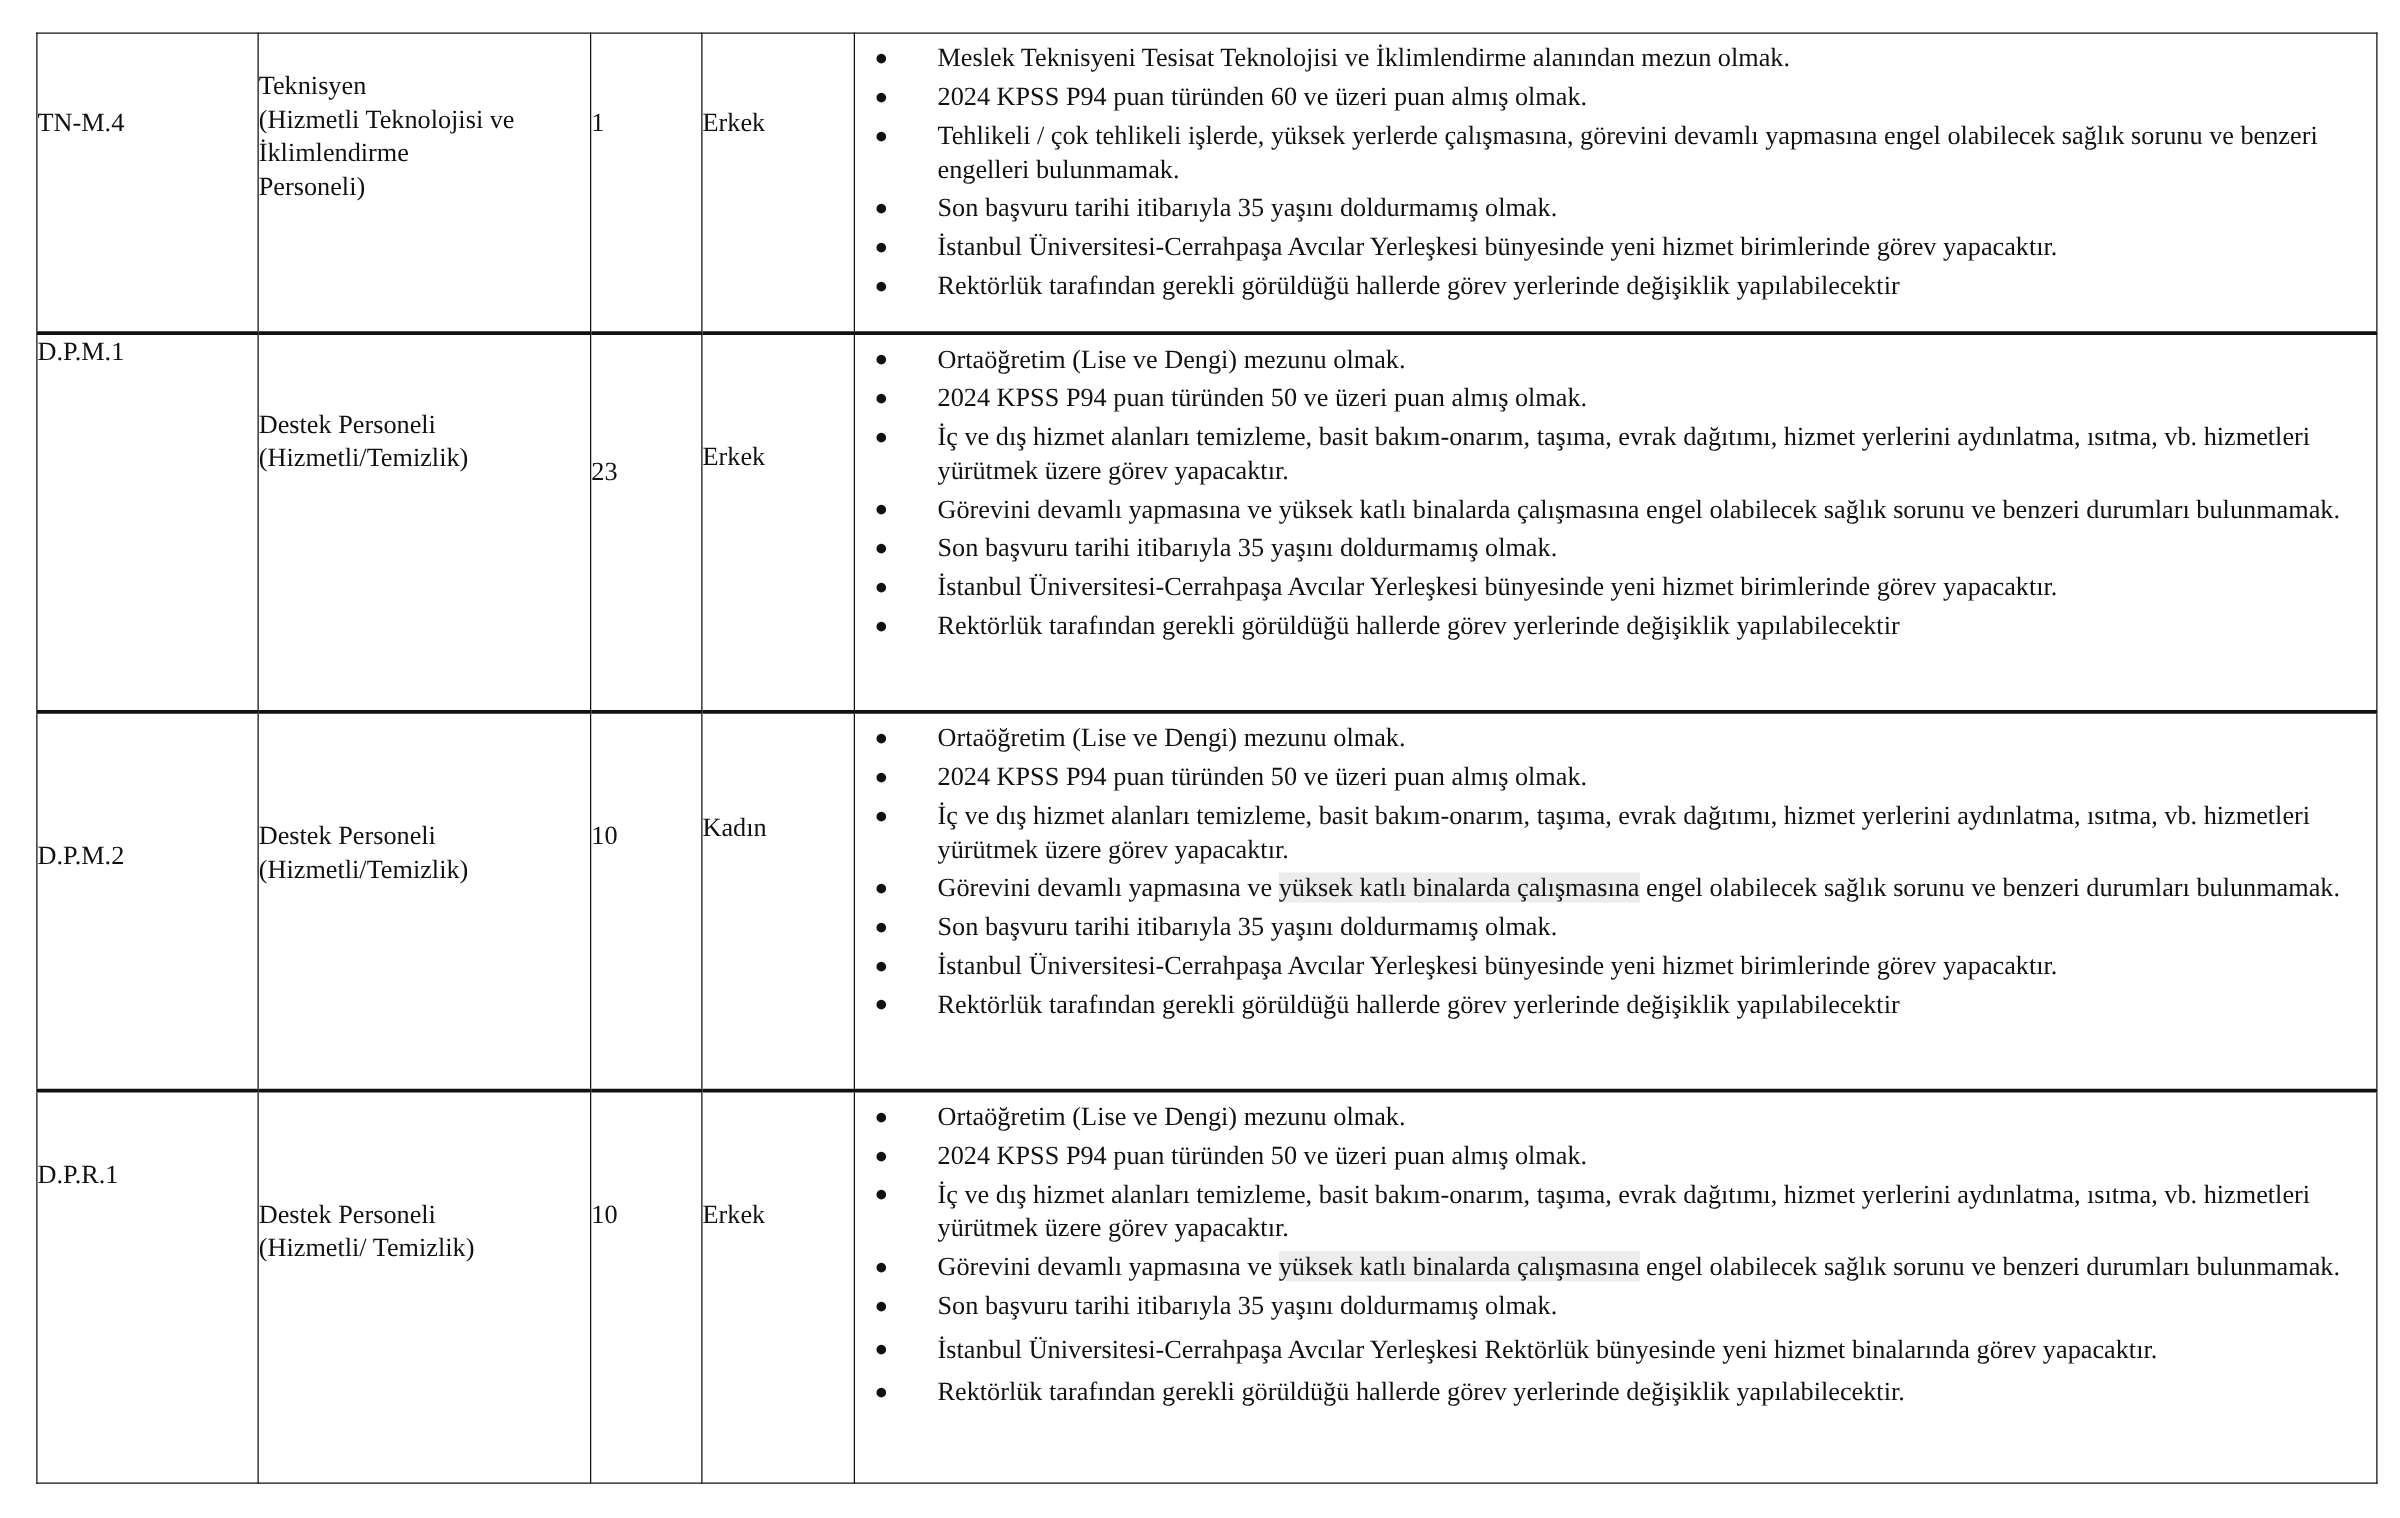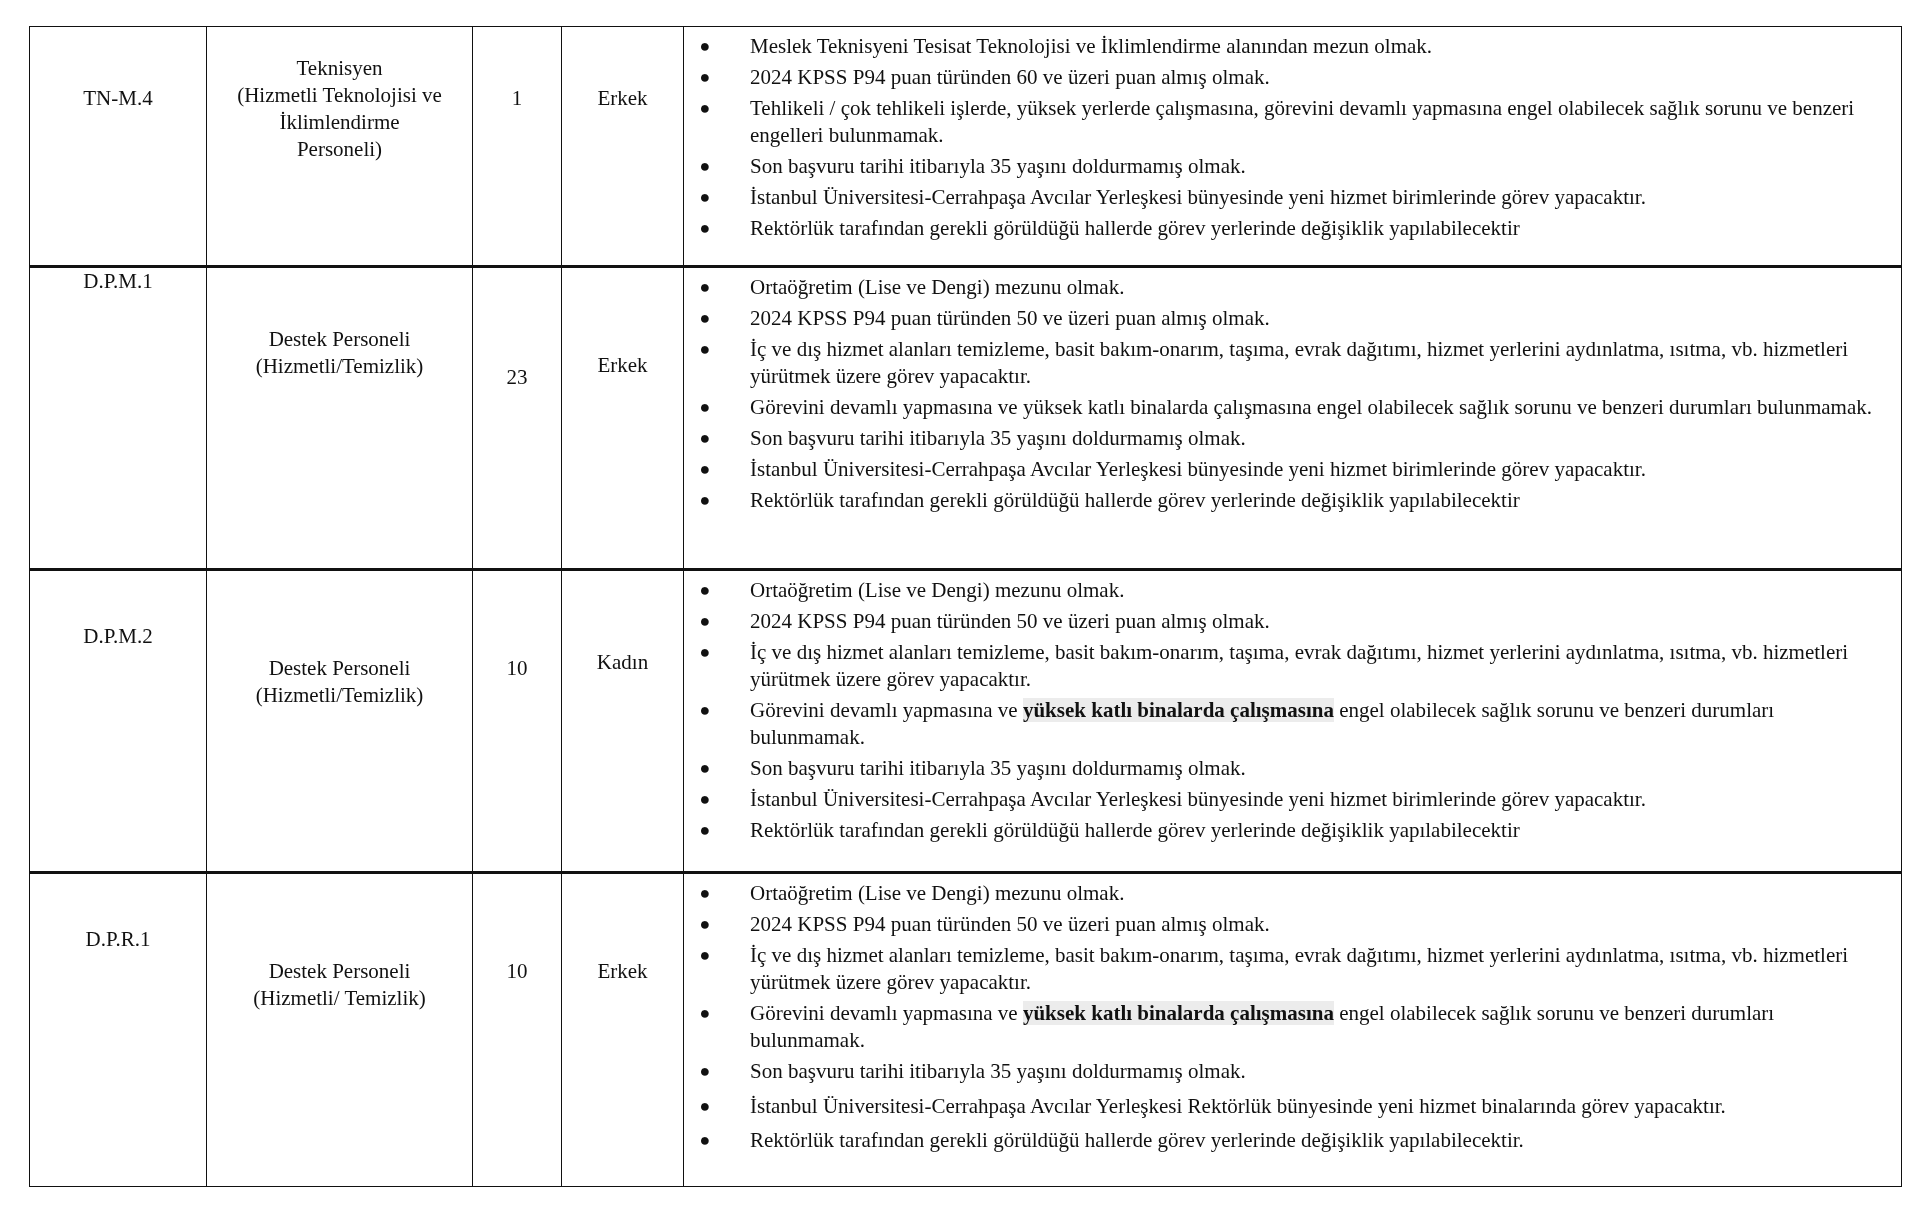--- a/index.html
+++ b/index.html
@@ -4,26 +4,26 @@
 <style>
   html, body { margin: 0; padding: 0; background: #ffffff; }
   body { width: 1920px; height: 1214px; position: relative; overflow: hidden;
          font-family: "Liberation Serif", "DejaVu Serif", serif; color: #111; }
   table.doc { position: absolute; left: 29px; top: 26px; width: 1872px;
               border-collapse: collapse; table-layout: fixed; }
   table.doc td { border: 1.5px solid #111; vertical-align: top; padding: 0; }
   table.doc tr + tr td { border-top: 3px solid #111; }
   col.c1 { width: 177px; } col.c2 { width: 266px; } col.c3 { width: 89px; }
   col.c4 { width: 122px; } col.c5 { width: 1218px; }
-  .cell-text { font-size: 21px; line-height: 27px; text-align: center; }
+  .cell-text { font-size: 21px; line-height: 27px; text-align: left; }
   .req-list { list-style: none; margin: 0; padding: 6px 0 10px 14px; }
   .req-list li { position: relative; padding-left: 52px; font-size: 21px; line-height: 27px;
                  margin-bottom: 4px; padding-right: 20px; }
   .req-list li .bullet { position: absolute; left: 0; top: 0; width: 14px; text-align: center; font-size: 18px; }
-  .hl { background: #ececec; font-weight: bold; }
+  .hl { background: #ececec; }
   .r1 td { height: 238px; } .r2 td { height: 300px; } .r3 td { height: 300px; } .r4 td { height: 312px; }
 </style>
 </head>
 <body>
 
 <table class="doc">
   <colgroup>
       <col class="c1">
       <col class="c2">
       <col class="c3">
@@ -86,21 +86,21 @@
           <li><span class="bullet">●</span><span>Görevini devamlı yapmasına ve yüksek katlı binalarda çalışmasına engel olabilecek sağlık sorunu ve benzeri durumları bulunmamak.</span></li>
           <li><span class="bullet">●</span><span>Son başvuru tarihi itibarıyla 35 yaşını doldurmamış olmak.</span></li>
           <li><span class="bullet">●</span><span>İstanbul Üniversitesi-Cerrahpaşa Avcılar Yerleşkesi bünyesinde yeni hizmet birimlerinde görev yapacaktır.</span></li>
           <li><span class="bullet">●</span><span>Rektörlük tarafından gerekli görüldüğü hallerde görev yerlerinde değişiklik yapılabilecektir</span></li>
         </ul>
       </td>
     </tr>
 
     <tr class="r3">
       <td>
-          <div class="cell-text" style="padding-top:52px">D.P.M.2</div>
+          <div class="cell-text" style="padding-top:100px">D.P.M.2</div>
         </td>
       <td>
         <div class="cell-text" style="padding-top:84px">
           <div>Destek Personeli</div>
           <div>(Hizmetli/Temizlik)</div>
         </div>
       </td>
       <td>
           <div class="cell-text" style="padding-top:84px">10</div>
         </td>

